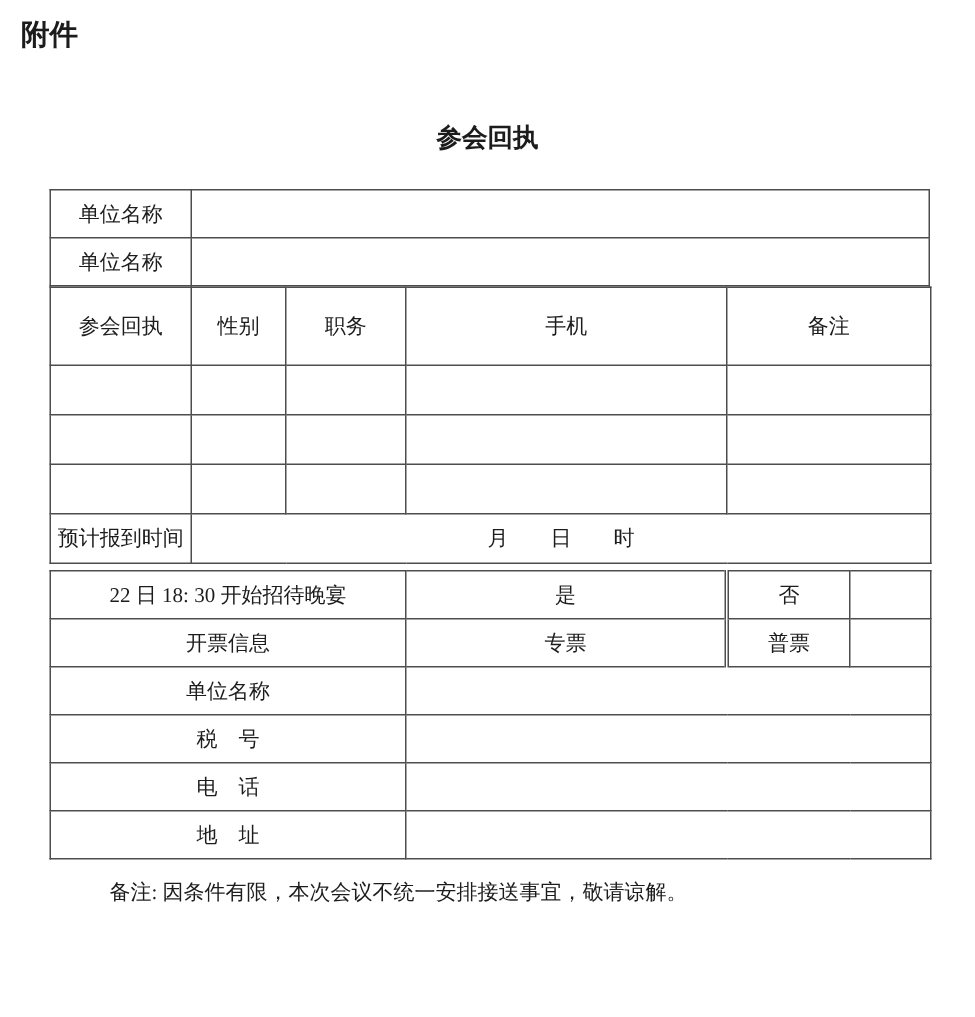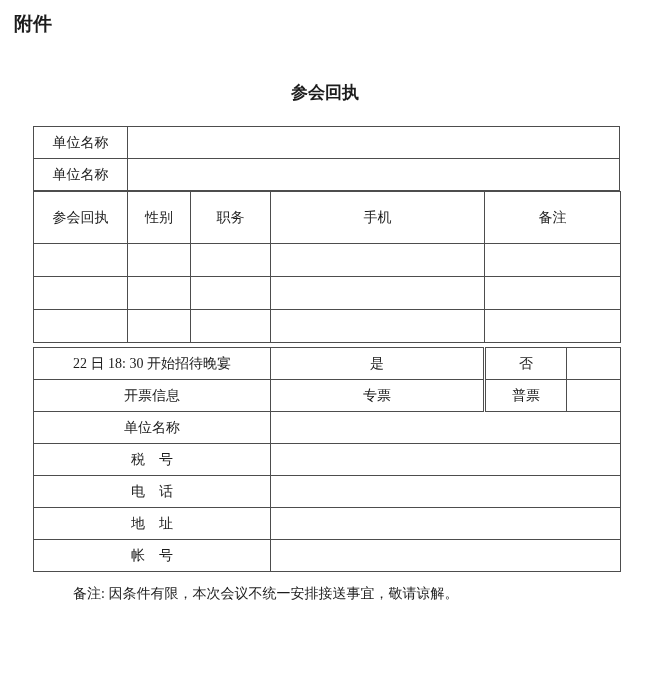--- a/index.html
+++ b/index.html
@@ -113,20 +113,24 @@
       <td></td>
       <td></td>
     </tr>
     <tr class="empty-row">
       <td></td>
       <td></td>
       <td></td>
       <td></td>
       <td></td>
     </tr>
+    <tr class="checkin-row">
+      <td class="col1">预计报到时间</td>
+      <td colspan="4">月　　日　　时</td>
+    </tr>
   </tbody>
     </table>
 
   <table class="tableC">
     <tbody>
         <tr>
       <td class="colA">22 日 18: 30 开始招待晚宴</td>
       <td class="colB">是</td>
       <td class="colC dbl">否</td>
       <td class="colD"></td>
@@ -146,22 +150,18 @@
       <td colspan="3"></td>
     </tr>
     <tr>
       <td>电　话</td>
       <td colspan="3"></td>
     </tr>
     <tr>
       <td>地　址</td>
       <td colspan="3"></td>
     </tr>
-    <tr>
-      <td>帐　号</td>
-      <td colspan="3"></td>
-    </tr>
   </tbody>
     </table>
 
 </div>
 
 <div class="footnote">备注: 因条件有限，本次会议不统一安排接送事宜，敬请谅解。</div>
 
 </body></html>

